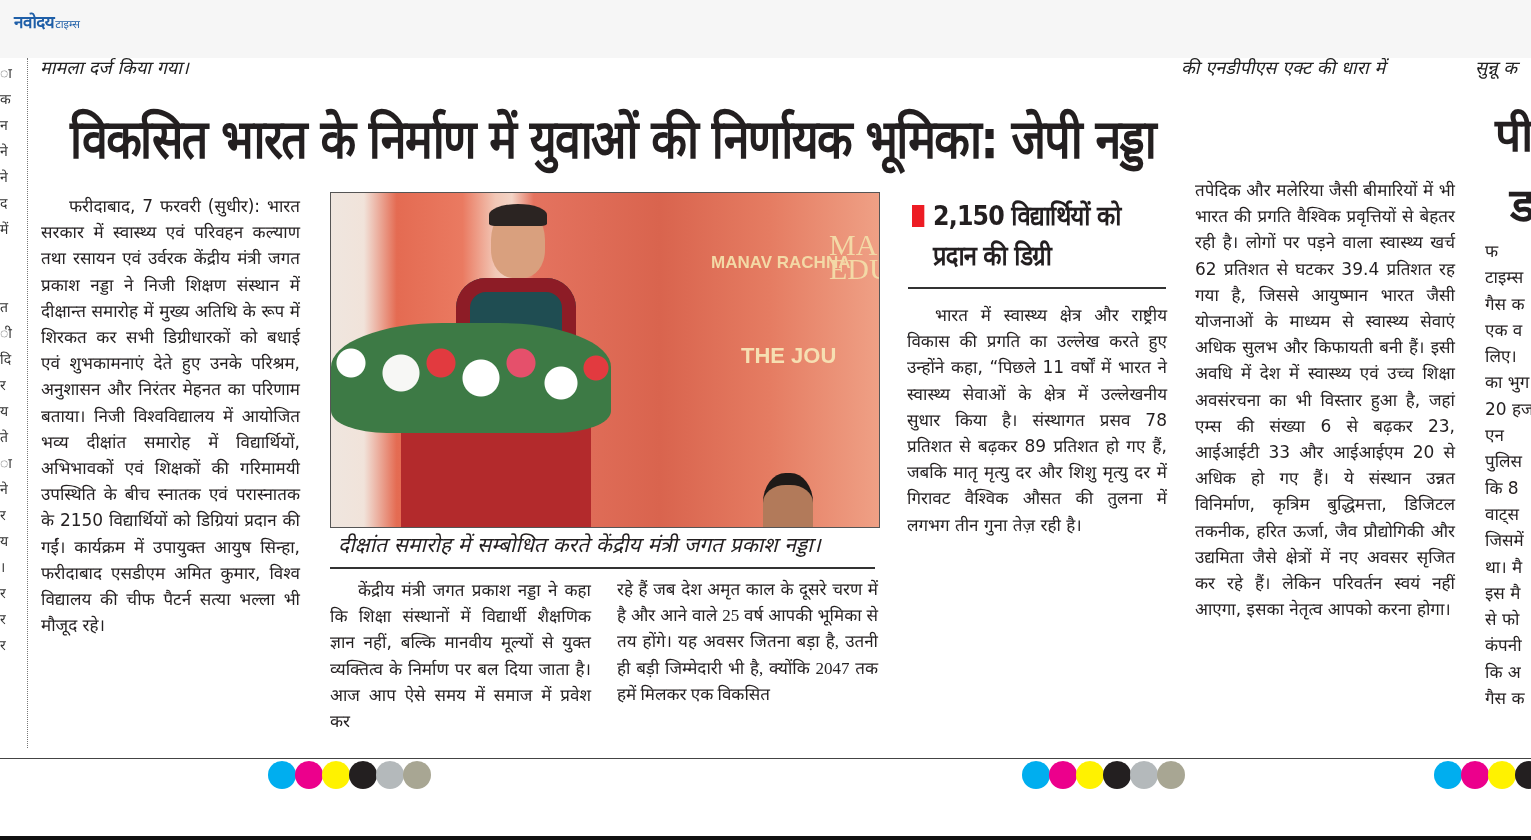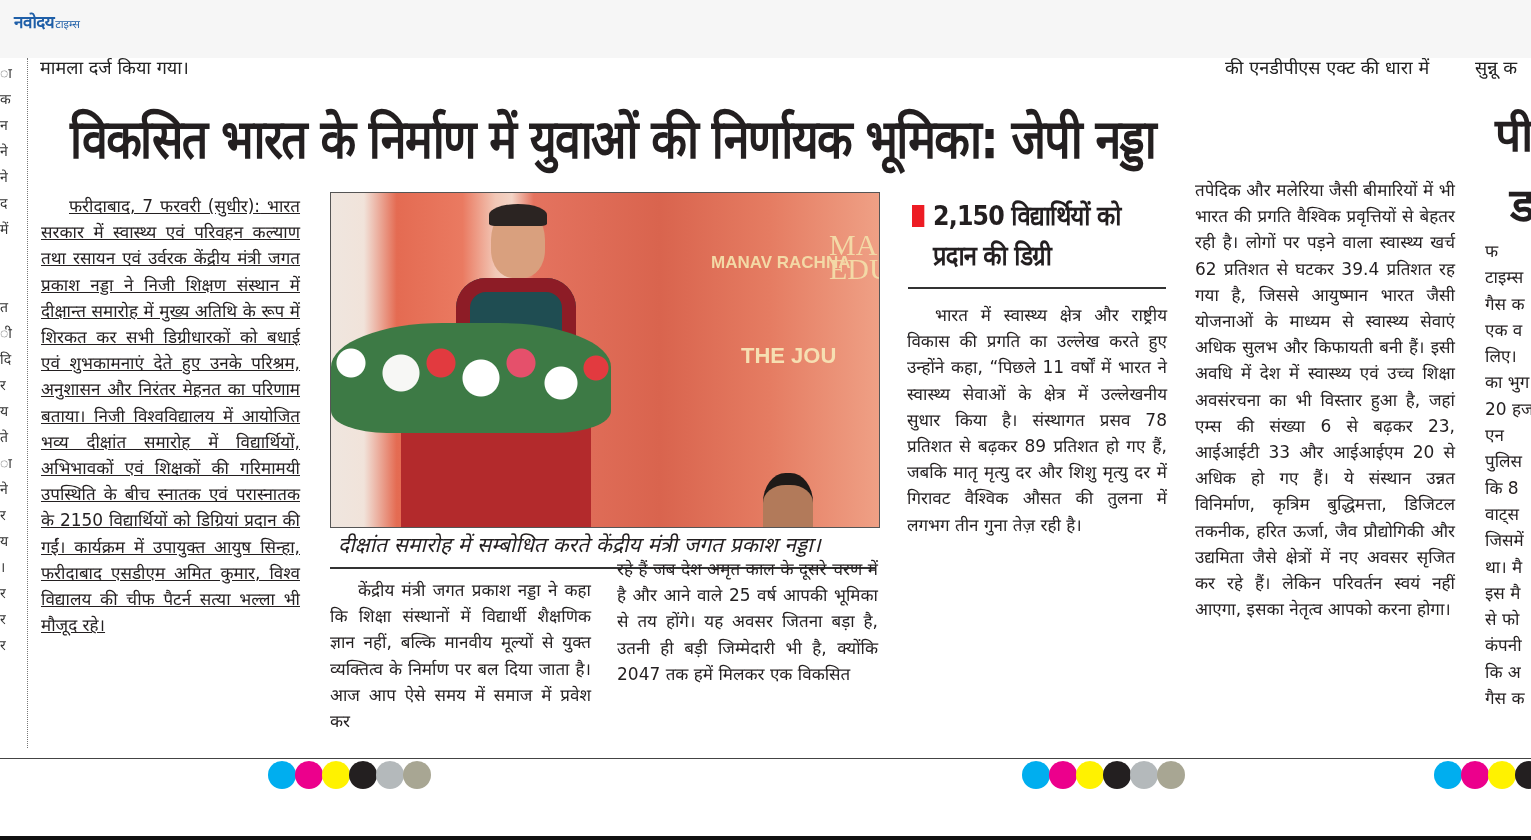--- a/index.html
+++ b/index.html
@@ -5,21 +5,21 @@
   html, body { margin:0; padding:0; }
   body { width:1531px; height:840px; background:#ffffff; position:relative; overflow:hidden;
          font-family:"DejaVu Sans", sans-serif; color:#231f20; }
   .topbar { position:absolute; left:0; top:0; width:1531px; height:58px; background:#f6f6f6; z-index:5; }
   .logo { position:absolute; left:14px; top:10px; display:flex; align-items:baseline; color:#1f5fa8; }
   .logo .main { font-weight:bold; font-size:17px; letter-spacing:-0.5px;text-align:right; }
   .logo .sub { font-size:11px; margin-left:1px; }
   .meta { position:absolute; left:163px; top:9px; font-family:"Liberation Sans", sans-serif; font-size:15px; line-height:21px; color:#111; }
   .dotted-rule { position:absolute; left:27px; top:58px; height:690px; border-left:1px dotted #777; }
   .leftedge { position:absolute; left:0; top:60px; width:12px; font-size:14px; line-height:26px; color:#333; }
-  .topcut { position:absolute; top:55px; font-size:18px; color:#222; white-space:nowrap; }
+  .topcut { position:absolute; top:55px; font-size:18px; color:#222; white-space:nowrap;font-style:italic; }
   .headline { position:absolute; left:70px; top:100px; width:1380px; font-family:"DejaVu Sans", sans-serif; font-weight:bold;
               font-size:54px; letter-spacing:-2px; line-height:80px; color:#231f20; transform:scaleX(0.86); transform-origin:left; white-space:nowrap; }
   .col { position:absolute; font-size:17px; line-height:26.2px; text-align:justify; color:#231f20; }
   .col p { margin:0; }
   .indent { text-indent:28px; }
   .photo { position:absolute; left:330px; top:192px; width:548px; height:334px; border:1px solid #555; overflow:hidden;
            background:linear-gradient(90deg,#efe6df 0%,#f1e3da 6%,#e46b52 12%,#ea7a61 24%,#f2c7b6 30%,#f3d4c6 33%,#e4735f 37%,#d9644e 60%,#e57c62 80%,#efa085 100%); }
   .photo .podium { position:absolute; left:70px; top:230px; width:190px; height:104px; background:#b32a2c; }
   .photo .flowers { position:absolute; left:0; top:130px; width:280px; height:110px;
       background: radial-gradient(circle at 20px 40px,#fff 14px,transparent 15px), radial-gradient(circle at 70px 50px,#f7f7f5 18px,transparent 19px),
@@ -78,26 +78,26 @@
     <div>ने</div>
     <div>र</div>
     <div>य</div>
     <div>।</div>
     <div>र</div>
     <div>र</div>
     <div>र</div>
   </div>
 
 <div class="topcut" style="left:40px;">मामला दर्ज किया गया।</div>
-<div class="topcut" style="left:1181px;margin-left:44px;">की एनडीपीएस एक्ट की धारा में</div>
+<div class="topcut" style="left:1181px;">की एनडीपीएस एक्ट की धारा में</div>
 <div class="topcut" style="left:1475px;">सुन्नू क</div>
 
 <h1 class="headline" style="margin:0;">विकसित भारत के निर्माण में युवाओं की निर्णायक भूमिका: जेपी नड्डा</h1>
 
-<div class="col" style="left:41px; top:193px; width:259px;text-decoration:underline;">
+<div class="col" style="left:41px; top:193px; width:259px;">
   <p class="indent"><span>फरीदाबाद, 7 फरवरी (सुधीर):</span> <span>भारत सरकार में स्वास्थ्य एवं परिवहन कल्याण तथा रसायन एवं उर्वरक केंद्रीय मंत्री जगत प्रकाश नड्डा ने निजी शिक्षण संस्थान में दीक्षान्त समारोह में मुख्य अतिथि के रूप में शिरकत कर सभी डिग्रीधारकों को बधाई एवं शुभकामनाएं देते हुए उनके परिश्रम, अनुशासन और निरंतर मेहनत का परिणाम बताया। निजी विश्वविद्यालय में आयोजित भव्य दीक्षांत समारोह में विद्यार्थियों, अभिभावकों एवं शिक्षकों की गरिमामयी उपस्थिति के बीच स्नातक एवं परास्नातक के 2150 विद्यार्थियों को डिग्रियां प्रदान की गईं। कार्यक्रम में उपायुक्त आयुष सिन्हा, फरीदाबाद एसडीएम अमित कुमार, विश्व विद्यालय की चीफ पैटर्न सत्या भल्ला भी मौजूद रहे।</span></p>
 </div>
 
 <div class="photo">
   <div class="brand">MANAV RACHNA</div>
   <div class="brand2">MA EDU</div>
   <div class="banner-text">THE JOU</div>
   <div class="man">
     <div class="body"></div>
       <div class="head"></div>
@@ -106,21 +106,21 @@
   <div class="podium"></div>
   <div class="flowers"></div>
   <div class="man2"></div>
 </div>
 <div class="caption">दीक्षांत समारोह में सम्बोधित करते केंद्रीय मंत्री जगत प्रकाश नड्डा।</div>
 <div class="cap-rule"></div>
 
 <div class="col" style="left:330px; top:577px; width:261px;">
   <p class="indent">केंद्रीय मंत्री जगत प्रकाश नड्डा ने कहा कि शिक्षा संस्थानों में विद्यार्थी शैक्षणिक ज्ञान नहीं, बल्कि मानवीय मूल्यों से युक्त व्यक्तित्व के निर्माण पर बल दिया जाता है। आज आप ऐसे समय में समाज में प्रवेश कर</p>
 </div>
-<div class="col" style="left:617px; top:556px; width:261px;">
+<div class="col" style="left:617px; top:577px; width:261px;font-family:Liberation Serif, serif;">
   <p>रहे हैं जब देश अमृत काल के दूसरे चरण में है और आने वाले 25 वर्ष आपकी भूमिका से तय होंगे। यह अवसर जितना बड़ा है, उतनी ही बड़ी जिम्मेदारी भी है, क्योंकि 2047 तक हमें मिलकर एक विकसित</p>
 </div>
 
 <div class="subhead">
   <div><span class="redsq"></span><span>2,150 विद्यार्थियों को</span></div>
   <div style="padding-left:24px;">प्रदान की डिग्री</div>
 </div>
 <div class="sub-rule"></div>
 
 <div class="col" style="left:907px; top:302px; width:260px;">

